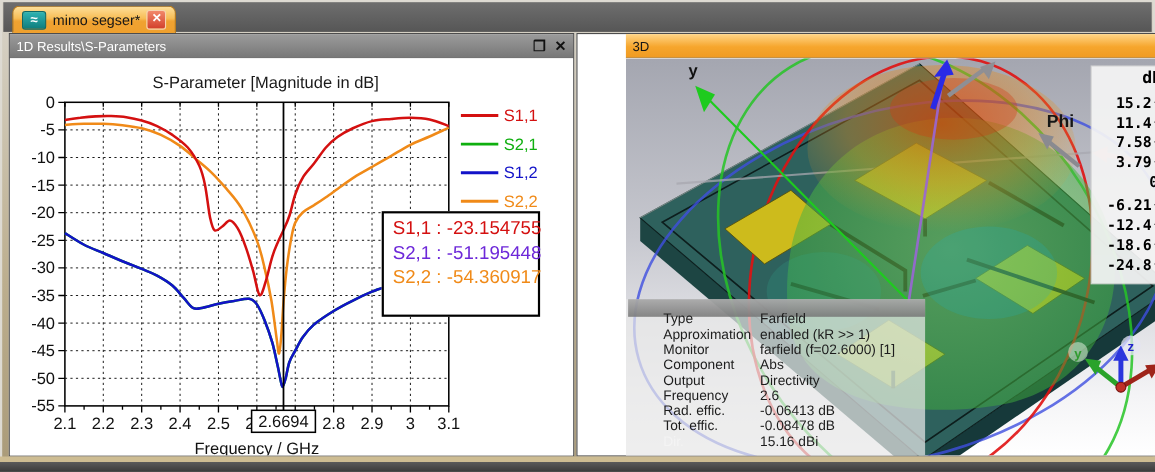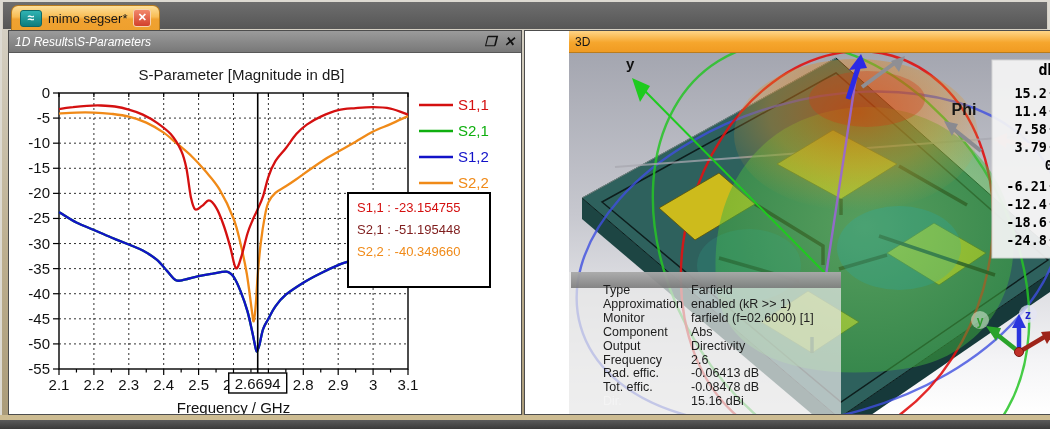--- a/index.html
+++ b/index.html
@@ -17,31 +17,31 @@
             font-weight:bold;line-height:14px;text-align:center;}
   .tab-title{font-size:13px;color:#161616;font-weight:400;white-space:nowrap;}
   .tab-close{width:16px;height:16px;border-radius:3px;border:1px solid #f6d2b0;
              background:linear-gradient(180deg,#f2886a,#d2402c);color:#fff;font-size:11px;
              font-weight:bold;line-height:14px;text-align:center;cursor:default;}
   
   .panel{position:absolute;top:30px;height:385px;border:1px solid #4d4d4d;box-sizing:border-box;background:#fff;}
   .panel-left{left:8px;width:514px;}
   .panel-right{left:524px;width:617px;padding-left:44px;}
   .titlebar{height:22px;display:flex;align-items:center;padding:0 6px;box-sizing:border-box;}
-  .titlebar-gray{background:linear-gradient(180deg,#9b9b9b,#787878);border-bottom:1px solid #585858;font-style:italic;}
+  .titlebar-gray{background:linear-gradient(180deg,#9b9b9b,#787878);border-bottom:1px solid #585858;}
   .titlebar-orange{background:linear-gradient(180deg,#ffd587,#f6a62d 55%,#f09b22);border-bottom:1px solid #b97c1e;}
   .titlebar .t-label{flex:1;font-size:12px;}
   .titlebar-gray .t-label{color:#fff;}
   .titlebar-orange .t-label{color:#161616;}
   .tb-btn{font-size:13px;font-weight:bold;color:#111;margin-left:8px;line-height:13px;cursor:default;}
   .max-box{width:11px;height:11px;border:2px solid #111;background:#f4f4f4;margin-left:8px;}
   .content{position:relative;width:100%;height:361px;background:#fff;overflow:hidden;}
   
   .readout{position:absolute;left:338px;top:139px;width:144px;height:96px;background:#fff;
-           border:2px solid #000;box-sizing:border-box;padding:3px 0 12px 8px;font-size:13px;}
+           border:2px solid #000;box-sizing:border-box;padding:3px 0 12px 8px;font-size:17px;}
   .readout div{line-height:22px;white-space:nowrap;}
   
   .bottom-tan{position:absolute;left:0;top:415px;width:1050px;height:5px;background:#cdbc92;}
   .bottom-dark{position:absolute;left:0;top:420px;width:1050px;height:9px;
                background:linear-gradient(180deg,#5a5a5a,#3a3a3a);}
   svg text{font-family:"Liberation Sans",sans-serif;}
   svg text.mono{font-family:"DejaVu Sans Mono",monospace;}
 </style>
 </head>
 <body>
@@ -174,22 +174,22 @@
             <line x1="410" y1="78" x2="444" y2="78" stroke="#0faf0f" stroke-width="2.6"></line>
             <text x="449" y="83" font-size="15" fill="#0faf0f">S2,1</text>
             <line x1="410" y1="104" x2="444" y2="104" stroke="#1212c8" stroke-width="2.6"></line>
             <text x="449" y="109" font-size="15" fill="#1212c8">S1,2</text>
             <line x1="410" y1="130" x2="444" y2="130" stroke="#f08a18" stroke-width="2.6"></line>
             <text x="449" y="135" font-size="15" fill="#f08a18">S2,2</text>
           </g>
         </svg>
       <div class="readout" id="readout-box">
           <div style="color: rgb(212, 16, 16);">S1,1 : -23.154755</div>
-          <div style="color: #7f1d1d;">S2,1 : -51.195448</div>
-          <div style="color: rgb(240, 138, 24);">S2,2 : -40.349660</div>
+          <div style="color: #6d28d9;">S2,1 : -51.195448</div>
+          <div style="color: rgb(240, 138, 24);">S2,2 : -54.360917</div>
         </div>
     </div>
   </div>
 
   <div class="panel panel-right">
     <div class="titlebar titlebar-orange">
       <div class="t-label">3D</div>
       <div class="max-box"></div>
     </div>
     <div class="content">

